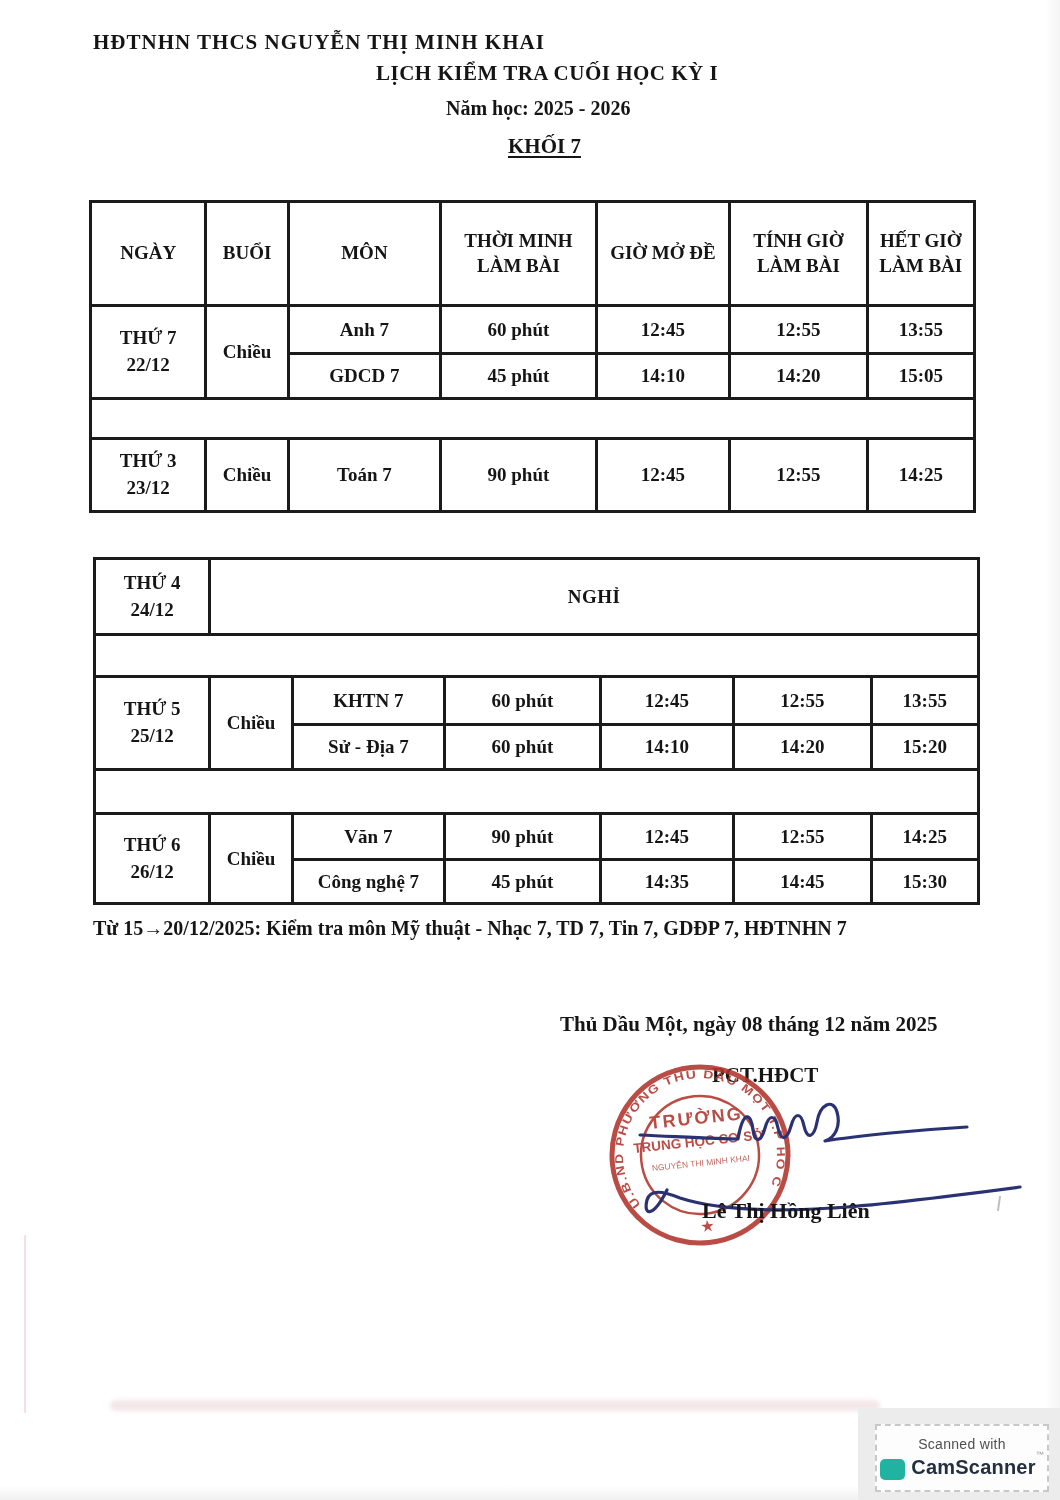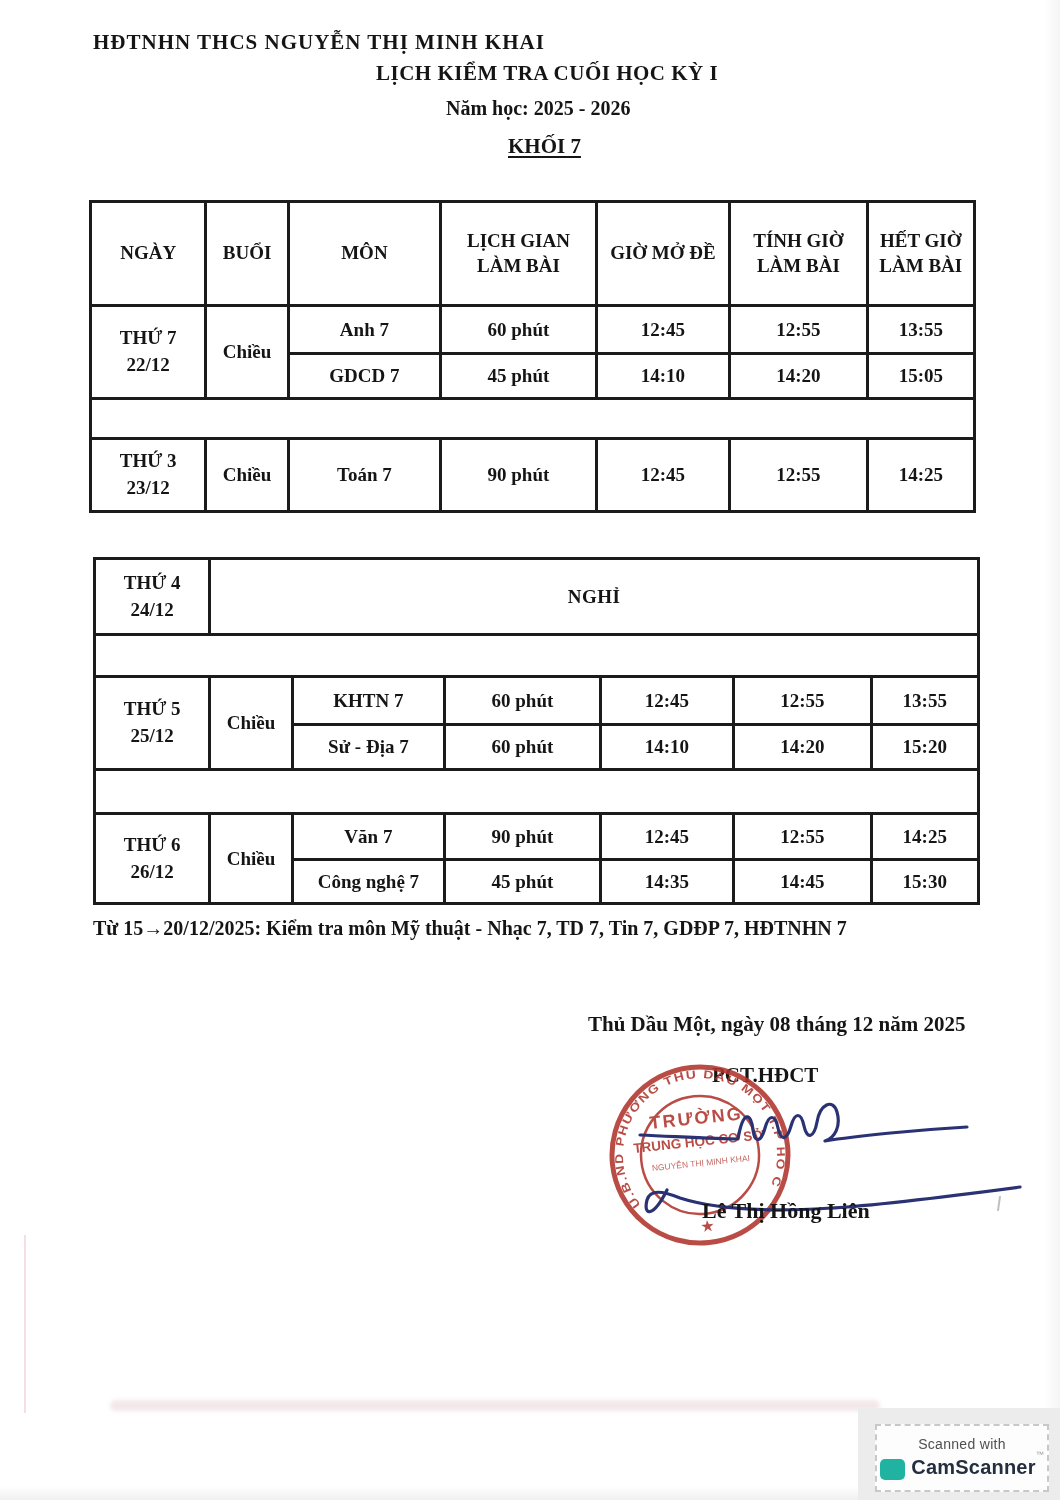--- a/index.html
+++ b/index.html
@@ -27,21 +27,21 @@
   table.sched th{font-size:19px;line-height:1.3;}
   td.day{font-size:20px;line-height:1.4;}
   td.day span{display:block;}
   td.holiday{font-size:20px;letter-spacing:.5px;margin-top:14px;}
   tr.spacer td{padding:0;}
   #tableA{left:89px;top:200px;}
   #tableB{left:93px;top:557px;}
   
   .footnote{left:93px;top:917px;font-size:20px;font-weight:bold;width:900px;}
   
-  .place-date{left:588px;top:1012px;font-size:21px;font-weight:bold;}
+  .place-date{left:560px;top:1012px;font-size:21px;font-weight:bold;}
   .role{left:712px;top:1063px;font-size:21px;font-weight:bold;}
   .signer{left:702px;top:1198px;font-size:22px;font-weight:bold;}
   .sig-svg{left:555px;top:1040px;width:480px;height:260px;}
   
   .smudge{left:110px;top:1400px;width:770px;height:11px;background:rgba(214,168,178,.28);border-radius:6px;filter:blur(2px);}
   .edge-line{left:24px;top:1235px;width:2px;height:178px;background:rgba(224,158,170,.33);}
   .tick{left:998px;top:1196px;width:2px;height:15px;background:#8a8a8a;opacity:.55;transform:rotate(8deg);}
   .right-shade{right:0;top:0;width:16px;height:1500px;background:linear-gradient(to left,rgba(0,0,0,.04),rgba(0,0,0,0));}
   .bottom-shade{left:0;bottom:0;width:1060px;height:14px;background:linear-gradient(to top,rgba(0,0,0,.06),rgba(0,0,0,0));}
   .corner-shade{left:858px;top:1408px;width:202px;height:92px;background:#ececec;}
@@ -78,21 +78,21 @@
     <col style="width:155px">
       <col style="width:133px">
       <col style="width:137px">
       <col style="width:107px">
   </colgroup>
   <tbody>
       <tr style="height:104px">
     <th>NGÀY</th>
     <th>BUỔI</th>
     <th>MÔN</th>
-    <th>LỊCH GIAN LÀM BÀI</th>
+    <th>THỜI MINH LÀM BÀI</th>
     <th>GIỜ MỞ ĐỀ</th>
     <th>TÍNH GIỜ LÀM BÀI</th>
     <th>HẾT GIỜ LÀM BÀI</th>
   </tr>
   <tr style="height:48px">
     <td class="day" rowspan="2">
       <span>THỨ 7</span>
       <span>22/12</span>
     </td>
     <td rowspan="2">Chiều</td>

